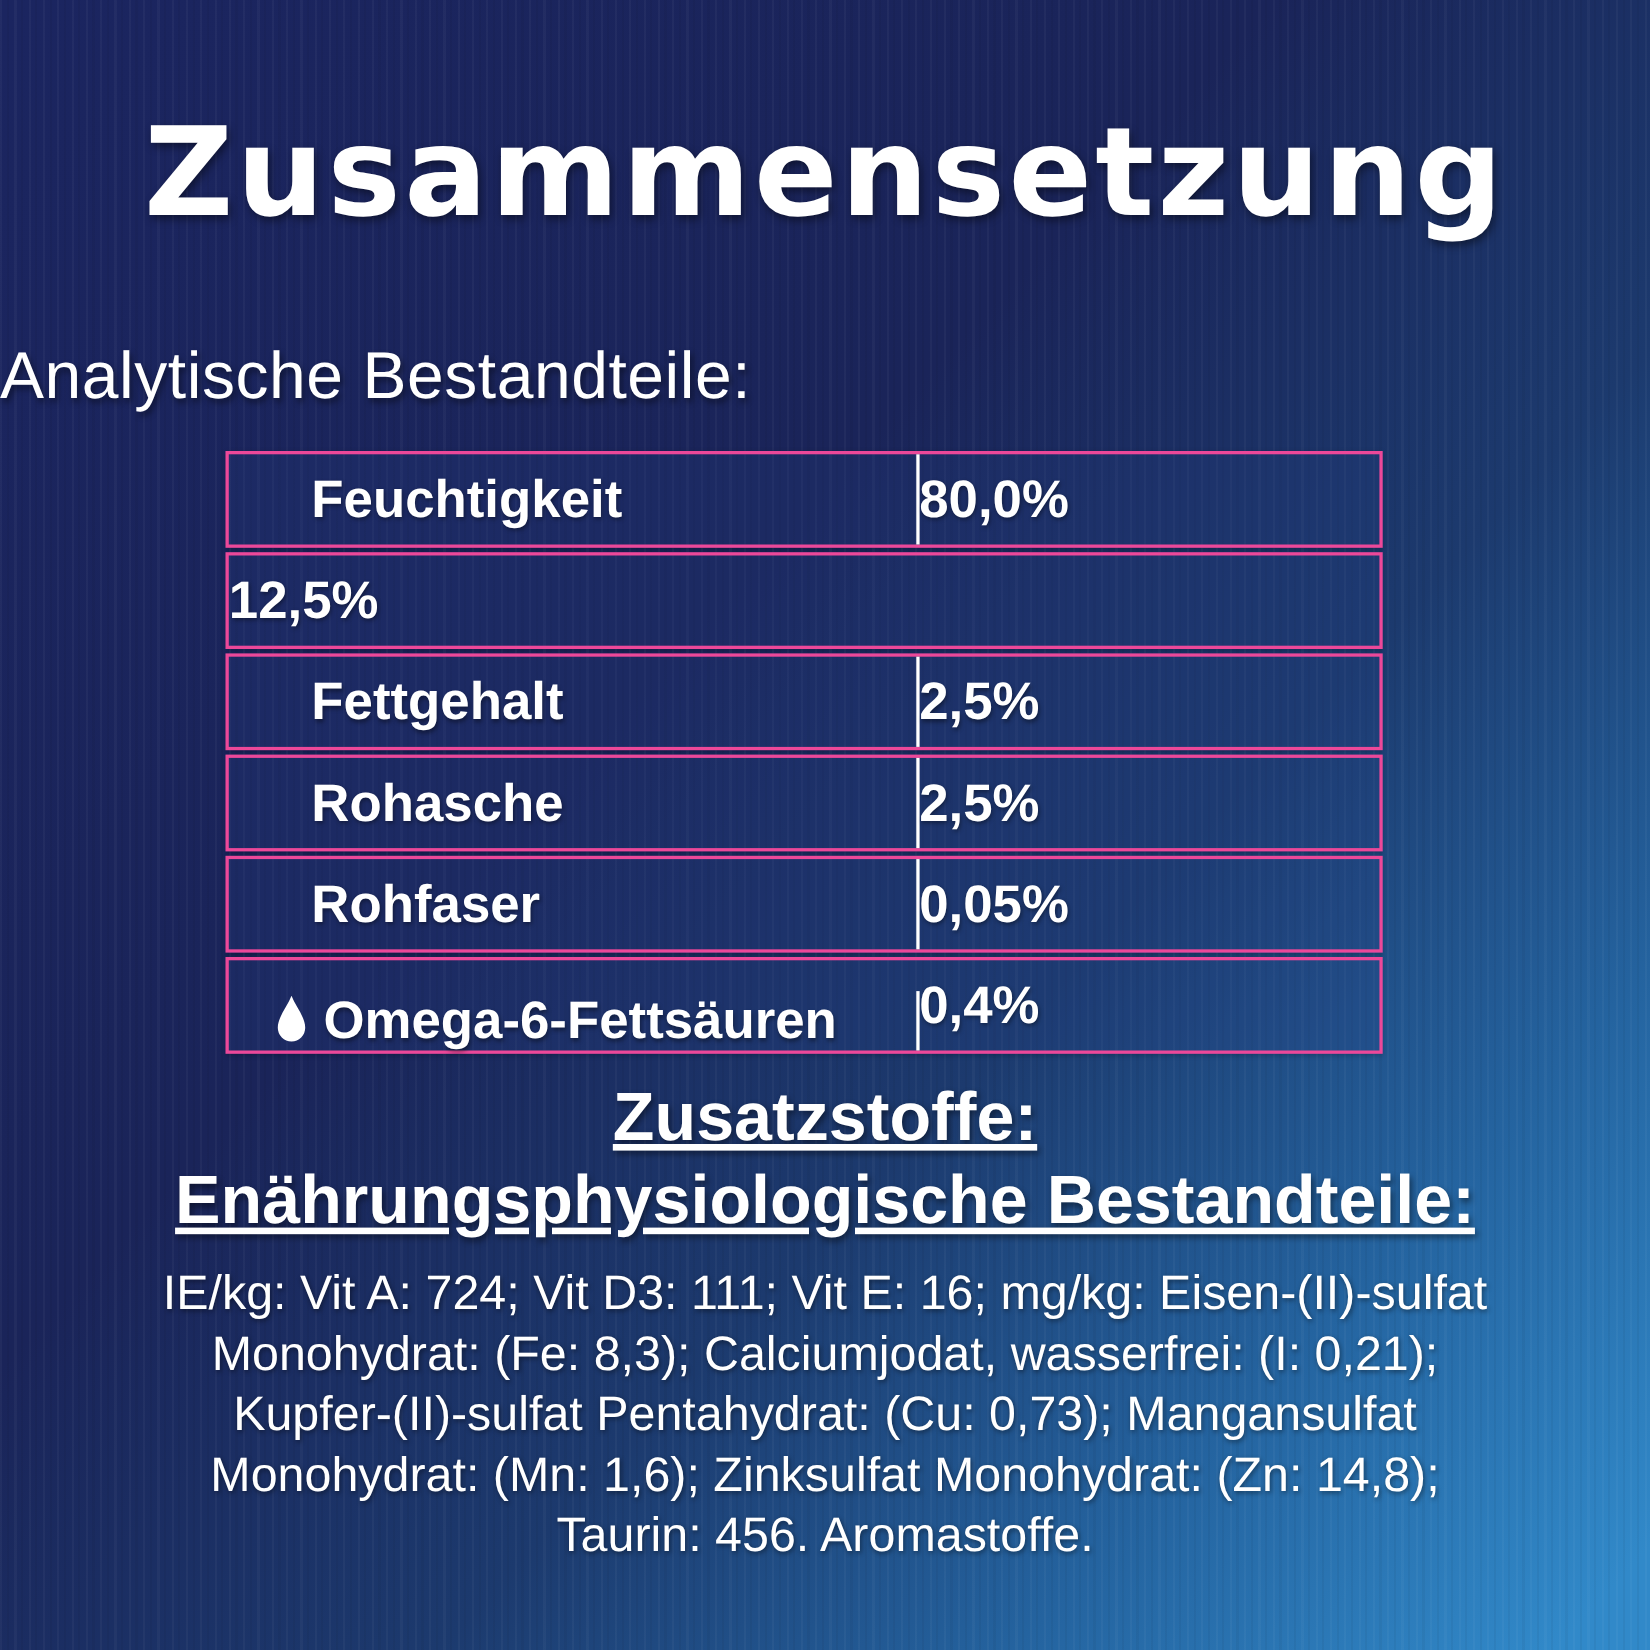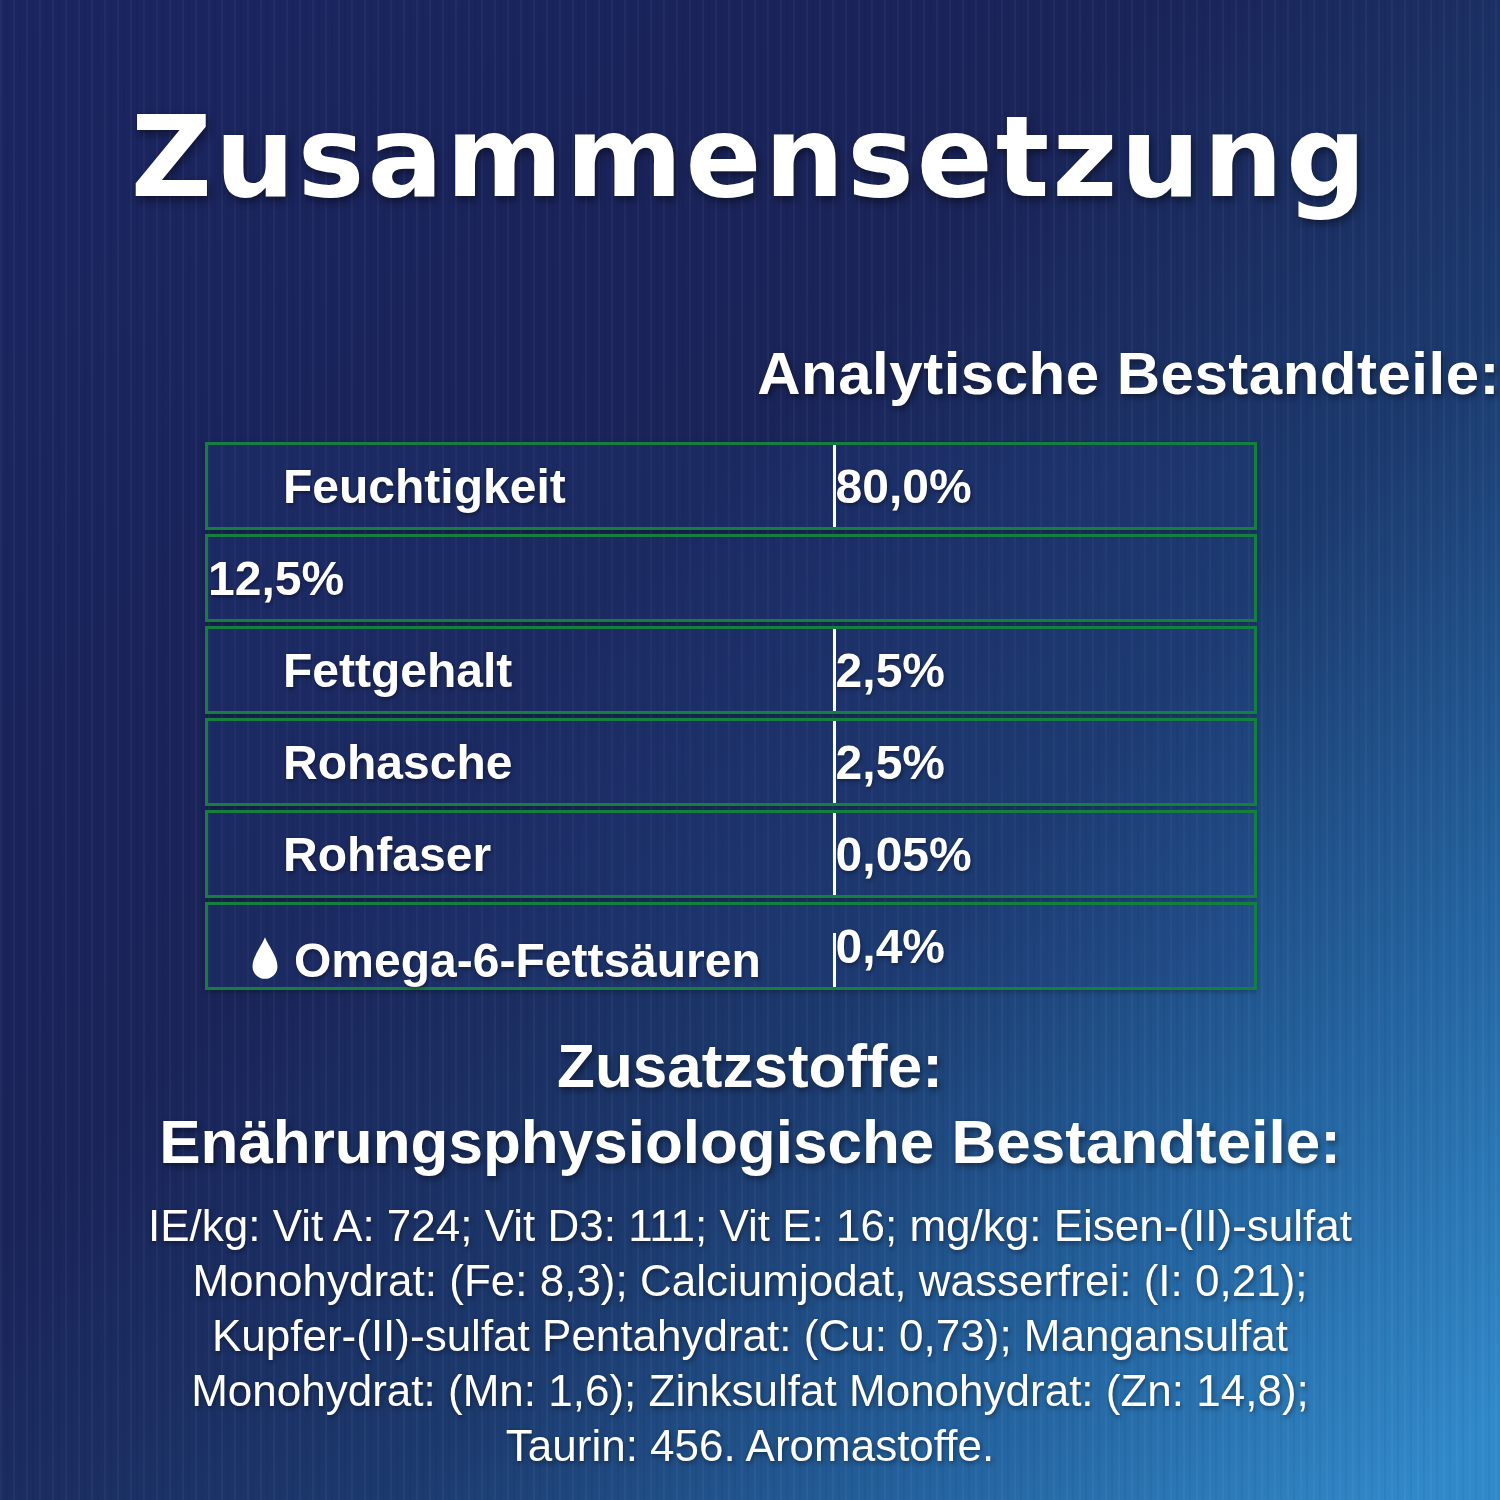--- a/index.html
+++ b/index.html
@@ -40,35 +40,35 @@
     margin-top: 96px;
     text-align: center;
     font-size: 112px;
     line-height: 1.1;
     font-weight: bold;
     letter-spacing: 3px;
     font-family: "DejaVu Sans", sans-serif;
     text-shadow: 2px 4px 8px rgba(0,0,0,0.45);
   }
   .analytical-heading {
-    margin-top: 120px;
-    text-align: right;
+    margin-top: 88px;
+    text-align: left;
     font-size: 60px;
-    font-weight: bold;
+    font-weight: normal;
     letter-spacing: 0.5px;
     text-shadow: 2px 3px 6px rgba(0,0,0,0.45);
   }
   .analysis-table {
     margin: 34px 0 0 205px;
     width: 1052px;
   }
   .t-row {
     display: flex;
     align-items: stretch;
-    border: 3px solid #15803d;
+    border: 3px solid #ec4899;
     height: 82px;
     background: rgba(38, 66, 134, 0.22);
     box-shadow: 0 2px 5px rgba(0,0,0,0.25);
   }
   .t-row + .t-row {
     margin-top: 4px;
   }
   .t-label {
     flex: 0 0 60%;
     display: flex;
@@ -93,26 +93,27 @@
     font-size: 48px;
     font-weight: bold;
     text-shadow: 1px 2px 4px rgba(0,0,0,0.4);
   }
   .droplet {
     width: 34px;
     height: 50px;
     flex: 0 0 auto;
   }
   .additives-heading {
-    margin-top: 38px;
+    margin-top: 20px;
     text-align: center;
     font-size: 62px;
     line-height: 76px;
     font-weight: bold;
     text-shadow: 2px 3px 6px rgba(0,0,0,0.45);
+    text-decoration: underline;
   }
   .additives-body {
     margin: 18px auto 0;
     width: 1320px;
     text-align: center;
     font-size: 44px;
     line-height: 55px;
     font-weight: normal;
     white-space: pre-line;
     text-shadow: 1px 2px 5px rgba(0,0,0,0.45);

